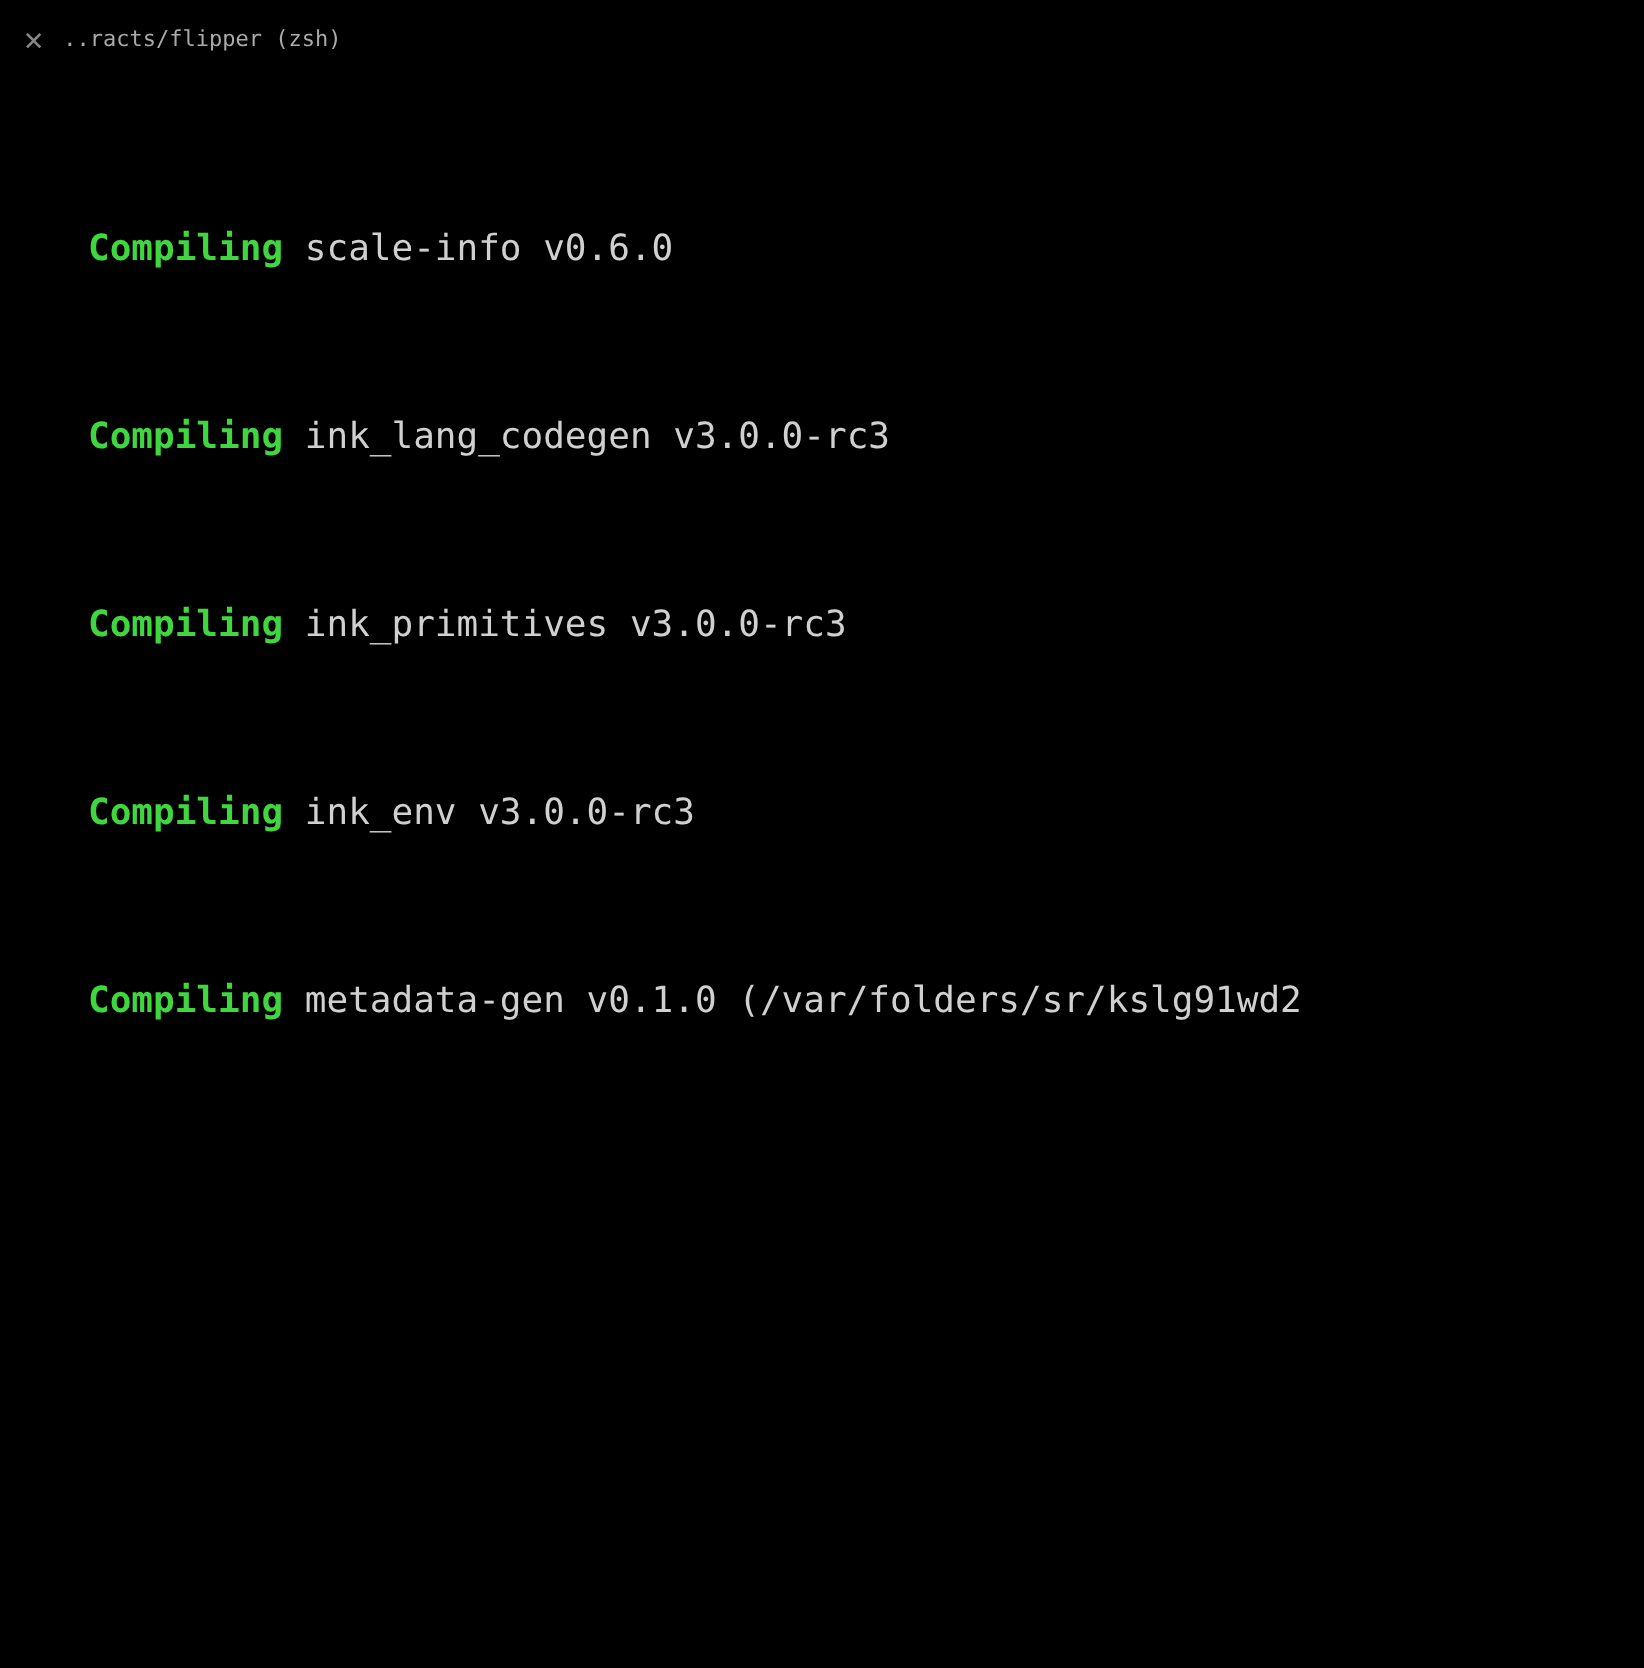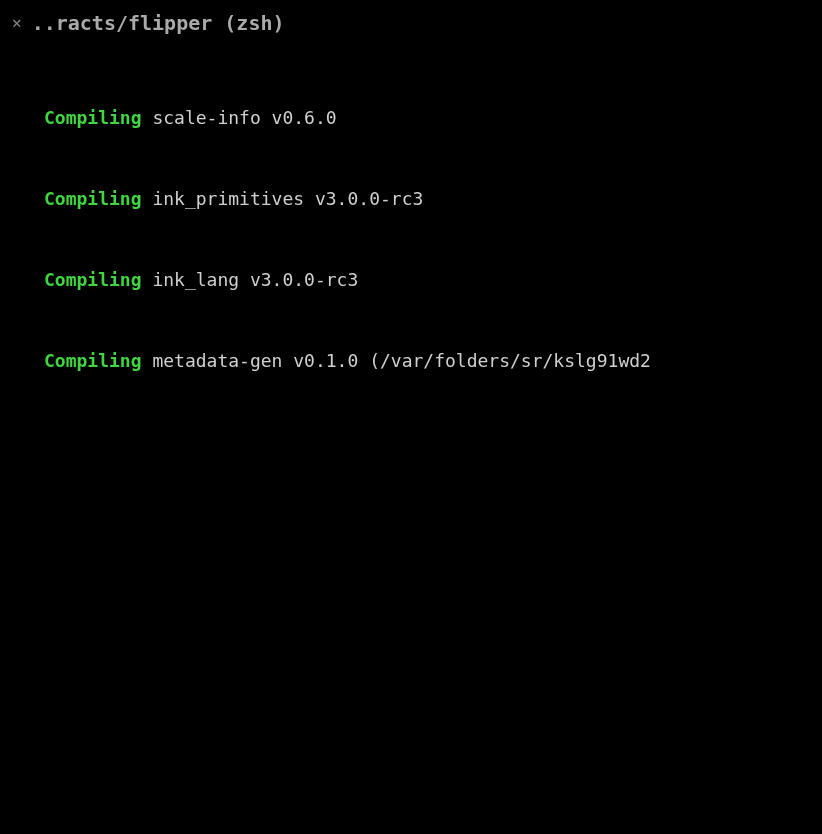--- a/index.html
+++ b/index.html
@@ -19,45 +19,45 @@
       padding: 8px 12px;
       gap: 10px;
     }
     .close-x {
       color: #888;
       font-size: 16px;
       cursor: pointer;
     }
     .tab-title {
       color: #aaa;
-      font-size: 20px;
-      font-weight: bold;
+      font-size: 11px;
     }
     .terminal {
       padding: 4px 0 4px 4px;
       white-space: pre;
       overflow: hidden;
     }
     .line { white-space: pre; }
     .green { color: #3fd63f; font-weight: bold; }
     .gray { color: #d0d0d0; }
-    .indent1 { padding-left: 40px; }
+    .indent1 { padding-left: 40px; margin-top: 13px; }
   </style>
 </head>
 <body>
 
 <div class="titlebar">
   <span class="close-x">✕</span>
   <span class="tab-title">..racts/flipper (zsh)</span>
 </div>
 
 <div class="terminal">
   <div class="line indent1"><span class="green">Compiling</span> <span class="gray">scale-info v0.6.0</span></div>
+  <div class="line indent1"><span class="green">Compiling</span> <span class="gray">ink_lang_codegen v3.0.0-rc3</span></div>
   <div class="line indent1"><span class="green">Compiling</span> <span class="gray">ink_primitives v3.0.0-rc3</span></div>
-  <div class="line indent1"><span class="green">Compiling</span> <span class="gray">ink_lang v3.0.0-rc3</span></div>
+  <div class="line indent1"><span class="green">Compiling</span> <span class="gray">ink_env v3.0.0-rc3</span></div>
   <div class="line indent1"><span class="green">Compiling</span> <span class="gray">metadata-gen v0.1.0 (/var/folders/sr/kslg91wd2</span></div>
   
   
   
   
   
   
   
   
   

